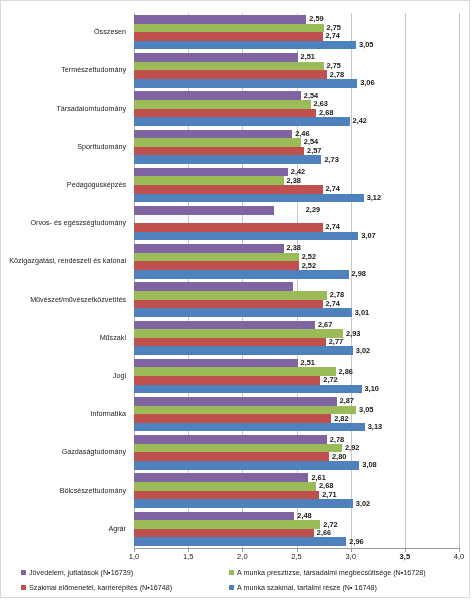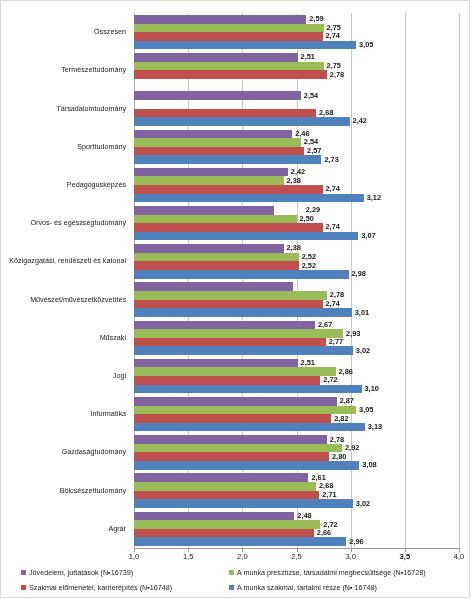--- a/index.html
+++ b/index.html
@@ -187,26 +187,34 @@
           <div class="bar-value" style="left: 163.583px;">2,51</div>
         </div>
         <div class="bar-row" style="top: 10.5071px; width: 325px;">
           <div class="bar" title="A munka presztízse, társadalmi megbecsültsége (N=16728): 2,75" style="width: 189.583px; background: rgb(155, 187, 89);"></div>
           <div class="bar-value" style="left: 189.583px;">2,75</div>
         </div>
         <div class="bar-row" style="top: 19.1071px; width: 325px;">
           <div class="bar" title="Szakmai előmenetel, karrierépítés (N=16748): 2,78" style="width: 192.833px; background: rgb(192, 80, 77);"></div>
           <div class="bar-value" style="left: 192.833px;">2,78</div>
         </div>
+        <div class="bar-row" style="top: 27.7071px; width: 325px;">
+          <div class="bar" title="A munka szakmai, tartalmi része (N= 16748): 3,06" style="width: 223.167px; background: rgb(79, 129, 189);"></div>
+          <div class="bar-value" style="left: 223.167px;">3,06</div>
+        </div>
       </div>
       <div class="group" style="top: 76.4286px; height: 38.2143px;">
         <div class="bar-row" style="top: 1.90714px; width: 325px;">
           <div class="bar" title="Jövedelem, juttatások (N=16739): 2,54" style="width: 166.833px; background: rgb(128, 100, 162);"></div>
           <div class="bar-value" style="left: 166.833px;">2,54</div>
         </div>
+        <div class="bar-row" style="top: 10.5071px; width: 325px;">
+          <div class="bar" title="A munka presztízse, társadalmi megbecsültsége (N=16728): 2,63" style="width: 176.583px; background: rgb(155, 187, 89);"></div>
+          <div class="bar-value" style="left: 176.583px;">2,63</div>
+        </div>
         <div class="bar-row" style="top: 19.1071px; width: 325px;">
           <div class="bar" title="Szakmai előmenetel, karrierépítés (N=16748): 2,68" style="width: 182px; background: rgb(192, 80, 77);"></div>
           <div class="bar-value" style="left: 182px;">2,68</div>
         </div>
         <div class="bar-row" style="top: 27.7071px; width: 325px;">
           <div class="bar" title="A munka szakmai, tartalmi része (N= 16748): 2,99" style="width: 215.583px; background: rgb(79, 129, 189);"></div>
           <div class="bar-value" style="left: 215.583px;">2,42</div>
         </div>
       </div>
       <div class="group" style="top: 114.643px; height: 38.2143px;">
@@ -242,24 +250,20 @@
         </div>
         <div class="bar-row" style="top: 27.7071px; width: 325px;">
           <div class="bar" title="A munka szakmai, tartalmi része (N= 16748): 3,12" style="width: 229.667px; background: rgb(79, 129, 189);"></div>
           <div class="bar-value" style="left: 229.667px;">3,12</div>
         </div>
       </div>
       <div class="group" style="top: 191.071px; height: 38.2143px;">
         <div class="bar-row" style="top: 1.90714px; width: 325px;">
           <div class="bar" title="Jövedelem, juttatások (N=16739): 2,29" style="width: 139.75px; background: rgb(128, 100, 162);"></div>
           <div class="bar-value" style="left: 139.75px; padding-left: 32px;">2,29</div>
-        </div>
-        <div class="bar-row" style="top: 10.5071px; width: 325px;">
-          <div class="bar" title="A munka presztízse, társadalmi megbecsültsége (N=16728): 2,50" style="width: 162.5px; background: rgb(155, 187, 89);"></div>
-          <div class="bar-value" style="left: 162.5px;">2,50</div>
         </div>
         <div class="bar-row" style="top: 19.1071px; width: 325px;">
           <div class="bar" title="Szakmai előmenetel, karrierépítés (N=16748): 2,74" style="width: 188.5px; background: rgb(192, 80, 77);"></div>
           <div class="bar-value" style="left: 188.5px;">2,74</div>
         </div>
         <div class="bar-row" style="top: 27.7071px; width: 325px;">
           <div class="bar" title="A munka szakmai, tartalmi része (N= 16748): 3,07" style="width: 224.25px; background: rgb(79, 129, 189);"></div>
           <div class="bar-value" style="left: 224.25px;">3,07</div>
         </div>
       </div>

